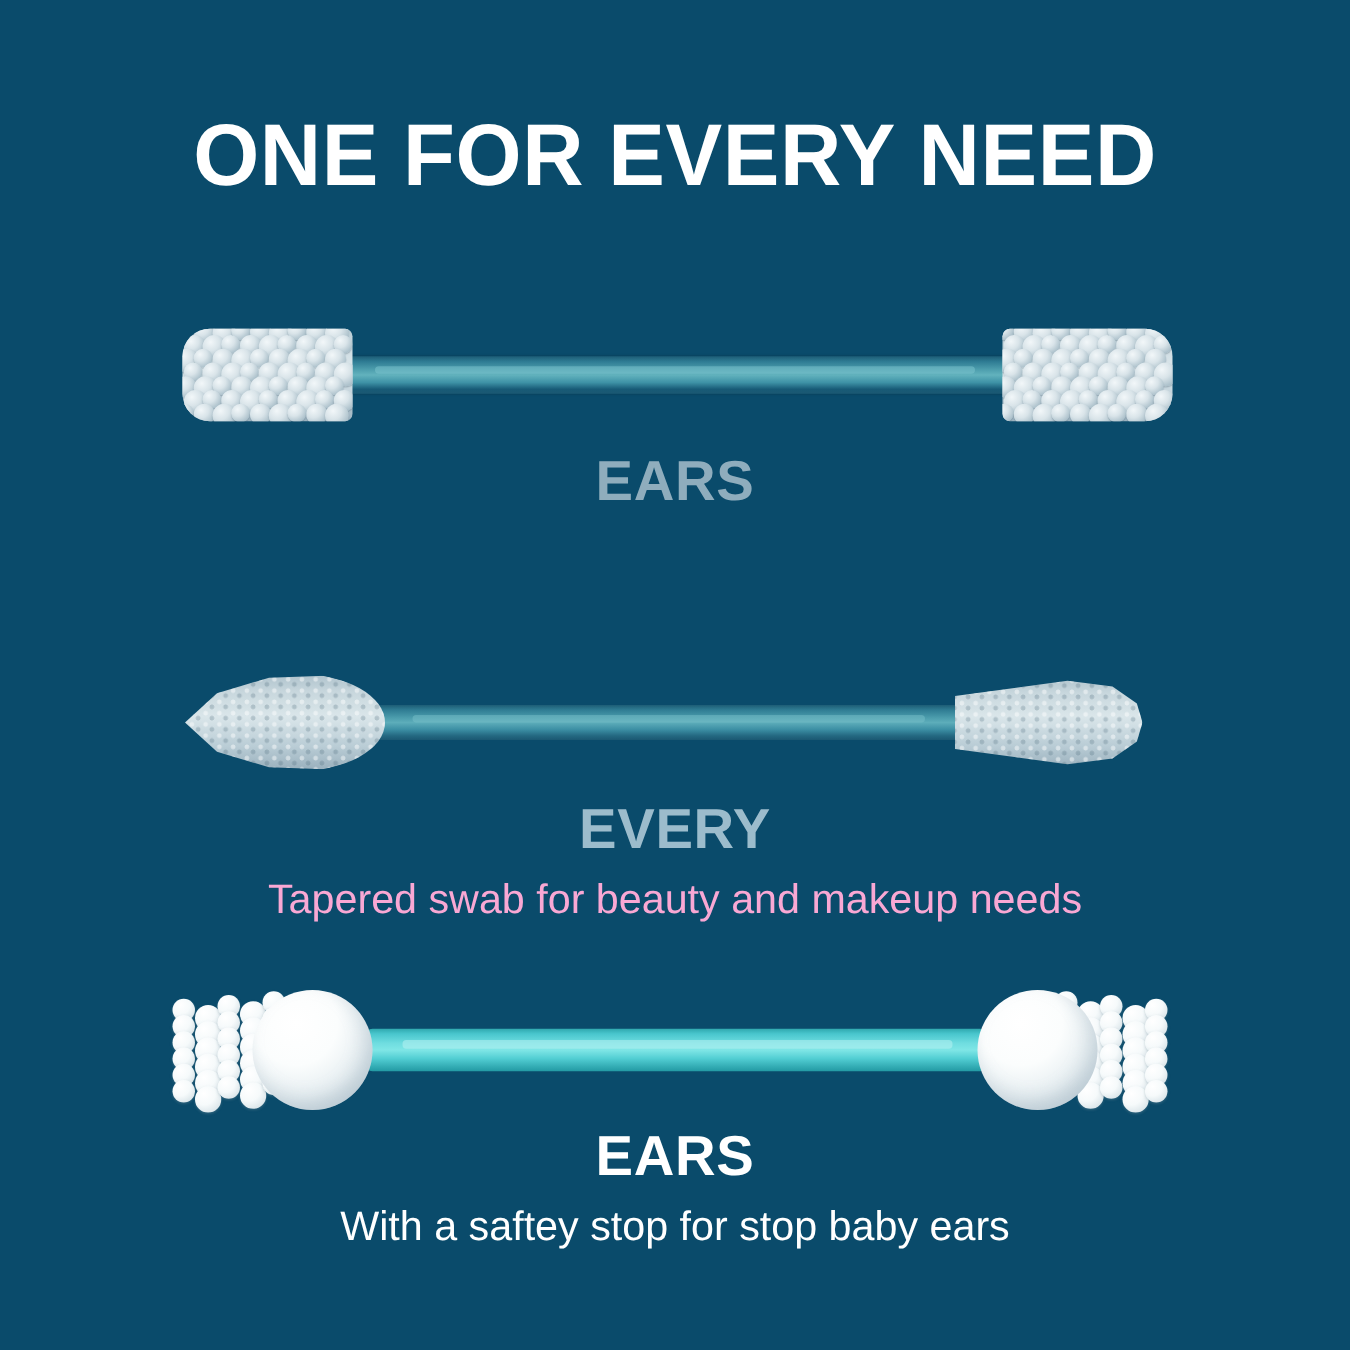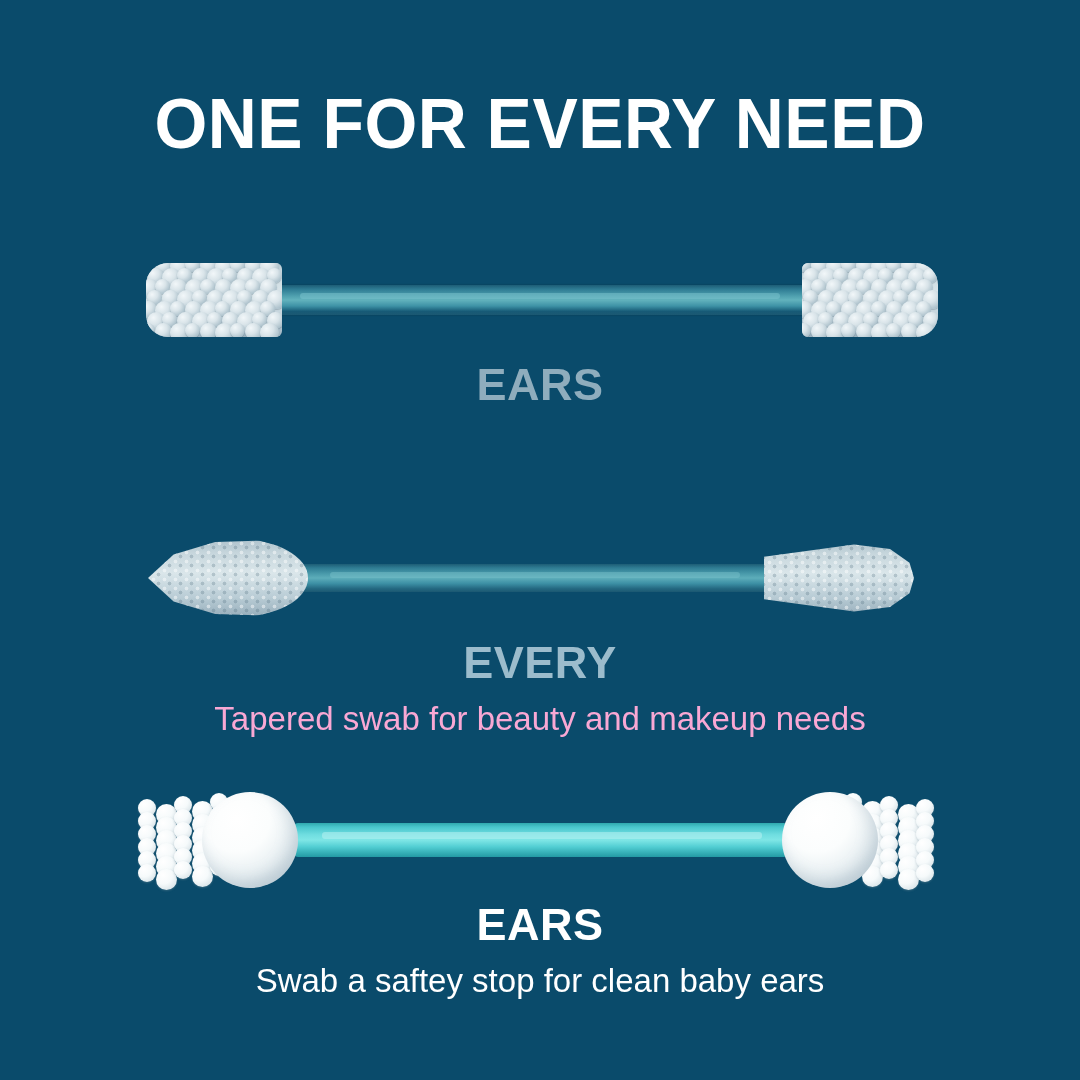--- a/index.html
+++ b/index.html
@@ -489,16 +489,16 @@
             <div class="baby-nub" style="width: 18px; height: 18px; left: 70px; top: 27.6px;"></div>
             <div class="baby-nub" style="width: 18px; height: 18px; left: 70px; top: 40.6px;"></div>
             <div class="baby-nub" style="width: 18px; height: 18px; left: 70px; top: 53.6px;"></div>
             <div class="baby-nub" style="width: 18px; height: 18px; left: 70px; top: 66.6px;"></div>
           </div>
         <div class="baby-ball" id="baby-ball-left"></div>
         <div class="baby-ball" id="baby-ball-right"></div>
       </div>
     </div>
     <div class="label" id="label-baby">EARS</div>
-    <div class="caption" id="caption-baby">Swab a saftey stop for clean baby ears</div>
+    <div class="caption" id="caption-baby">With a saftey stop for stop baby ears</div>
   </div>
 
 </div>
 
 </body></html>

